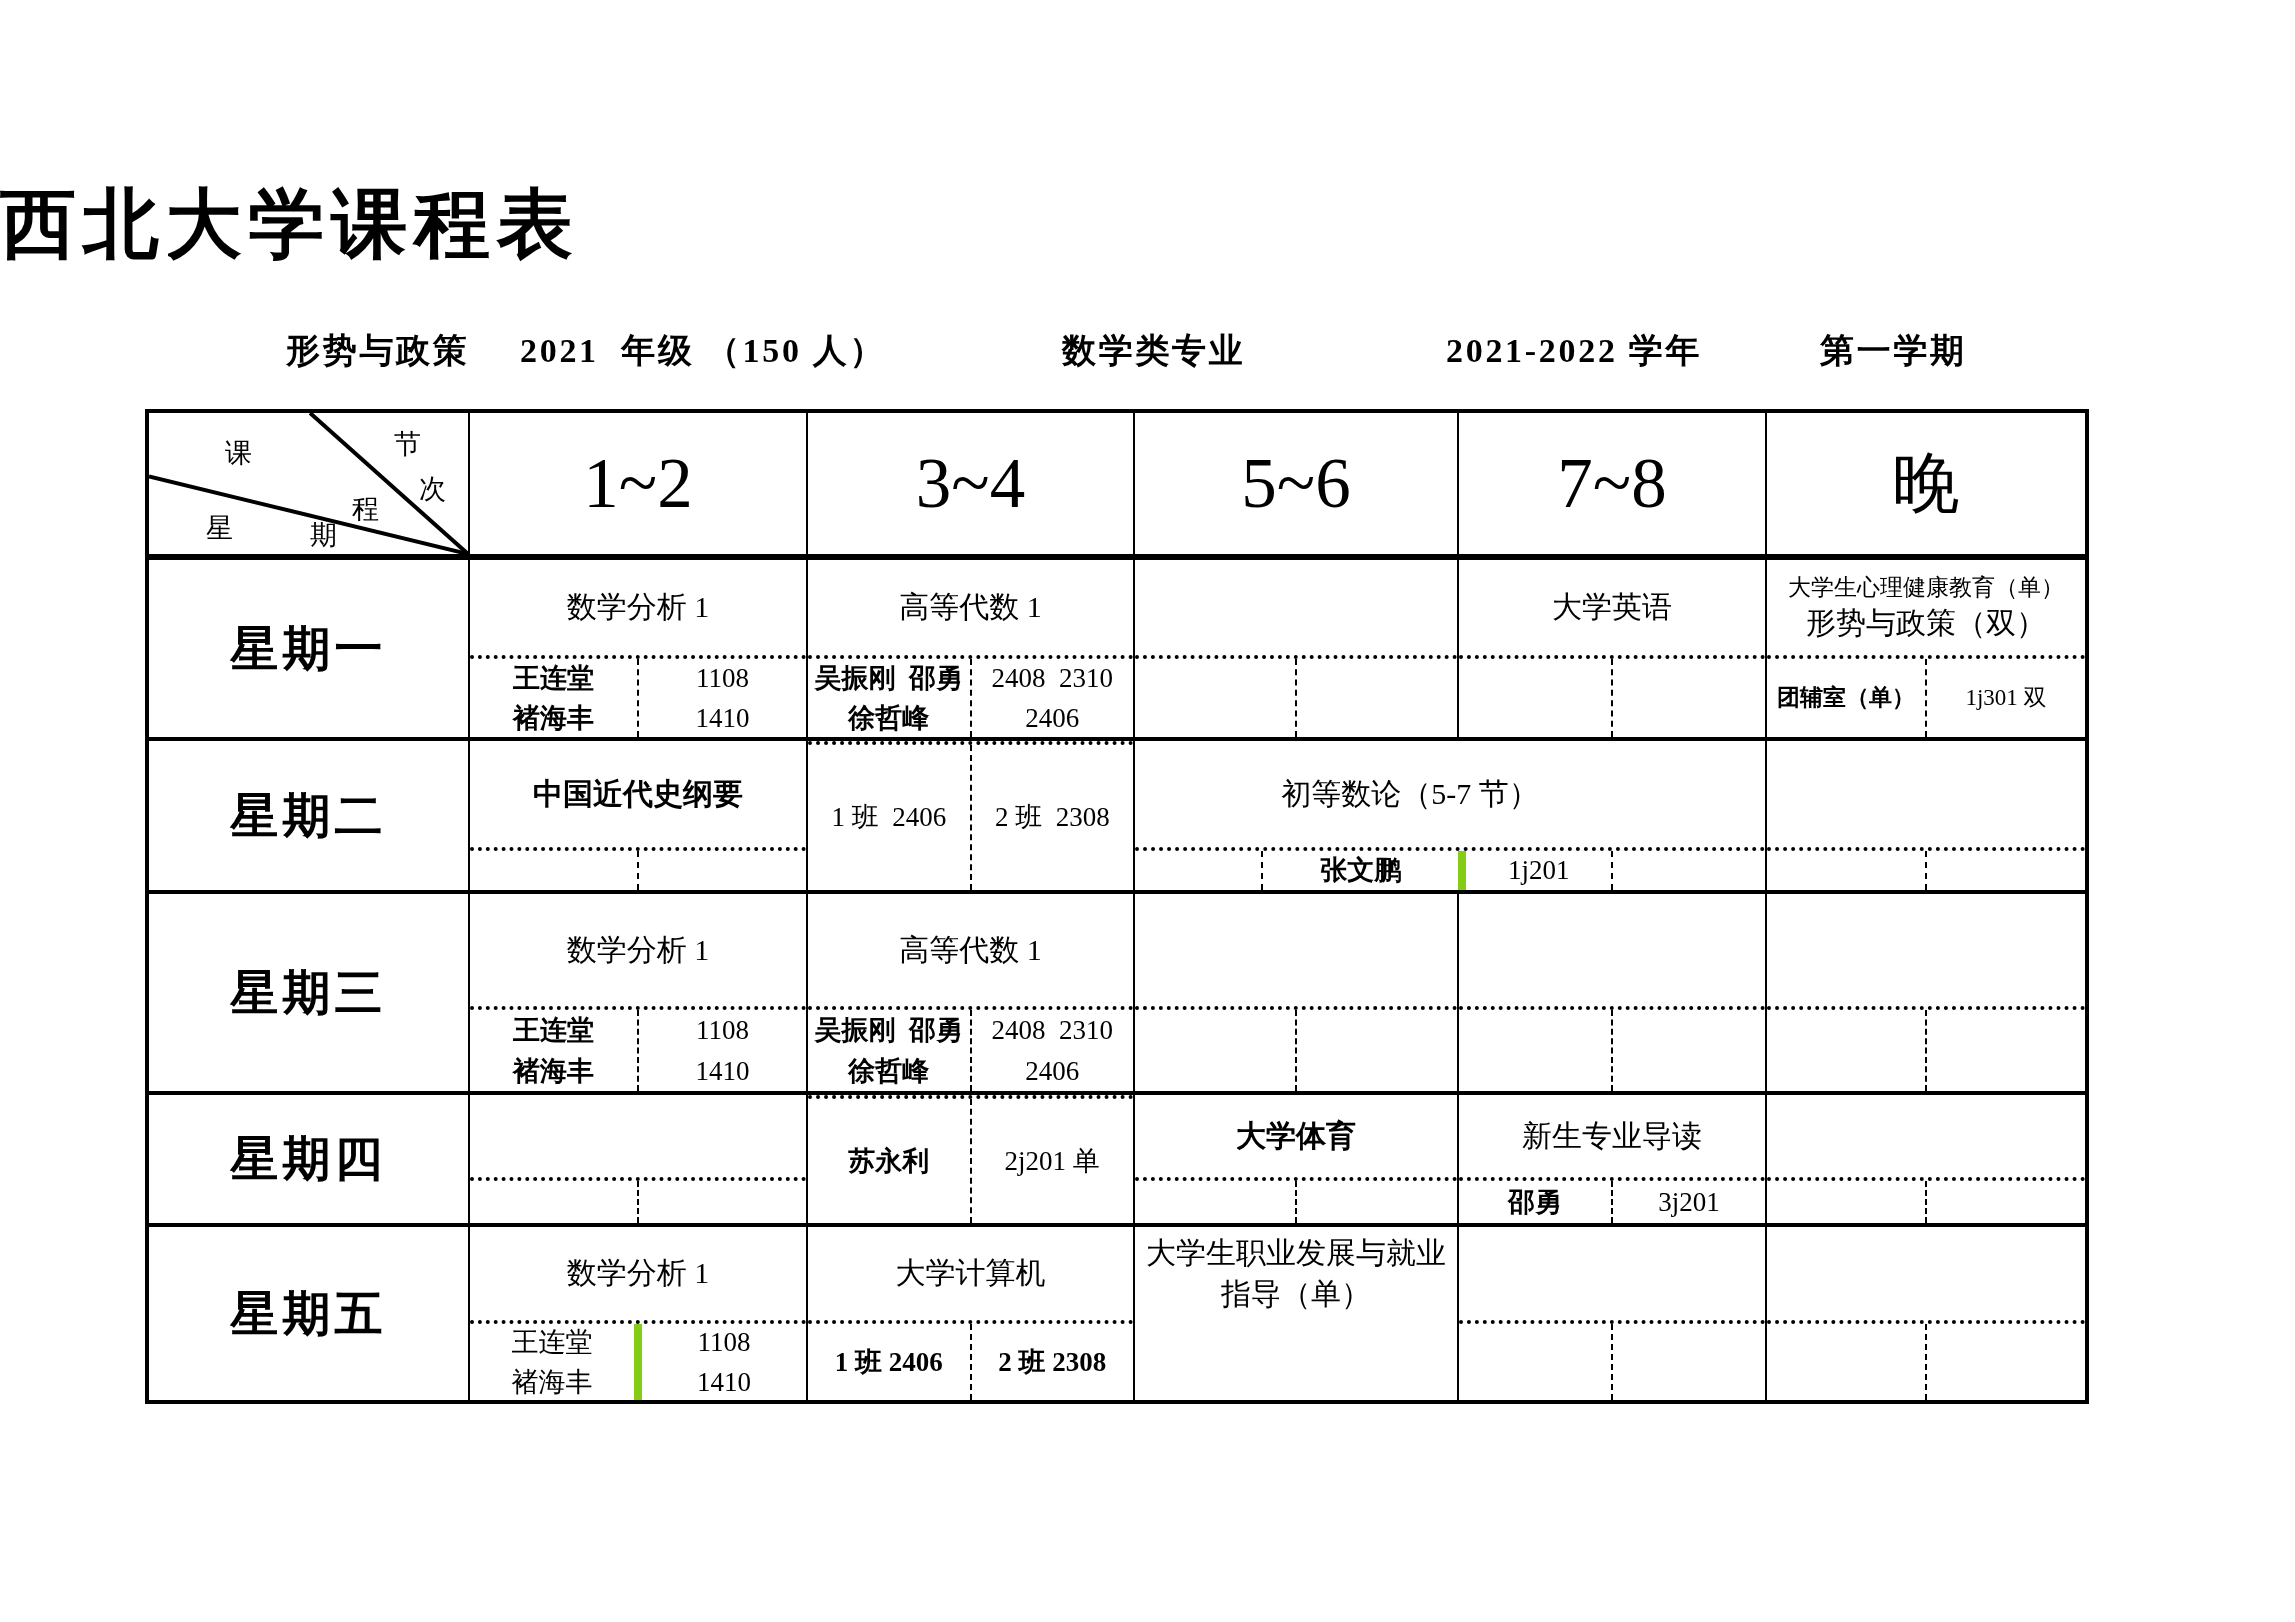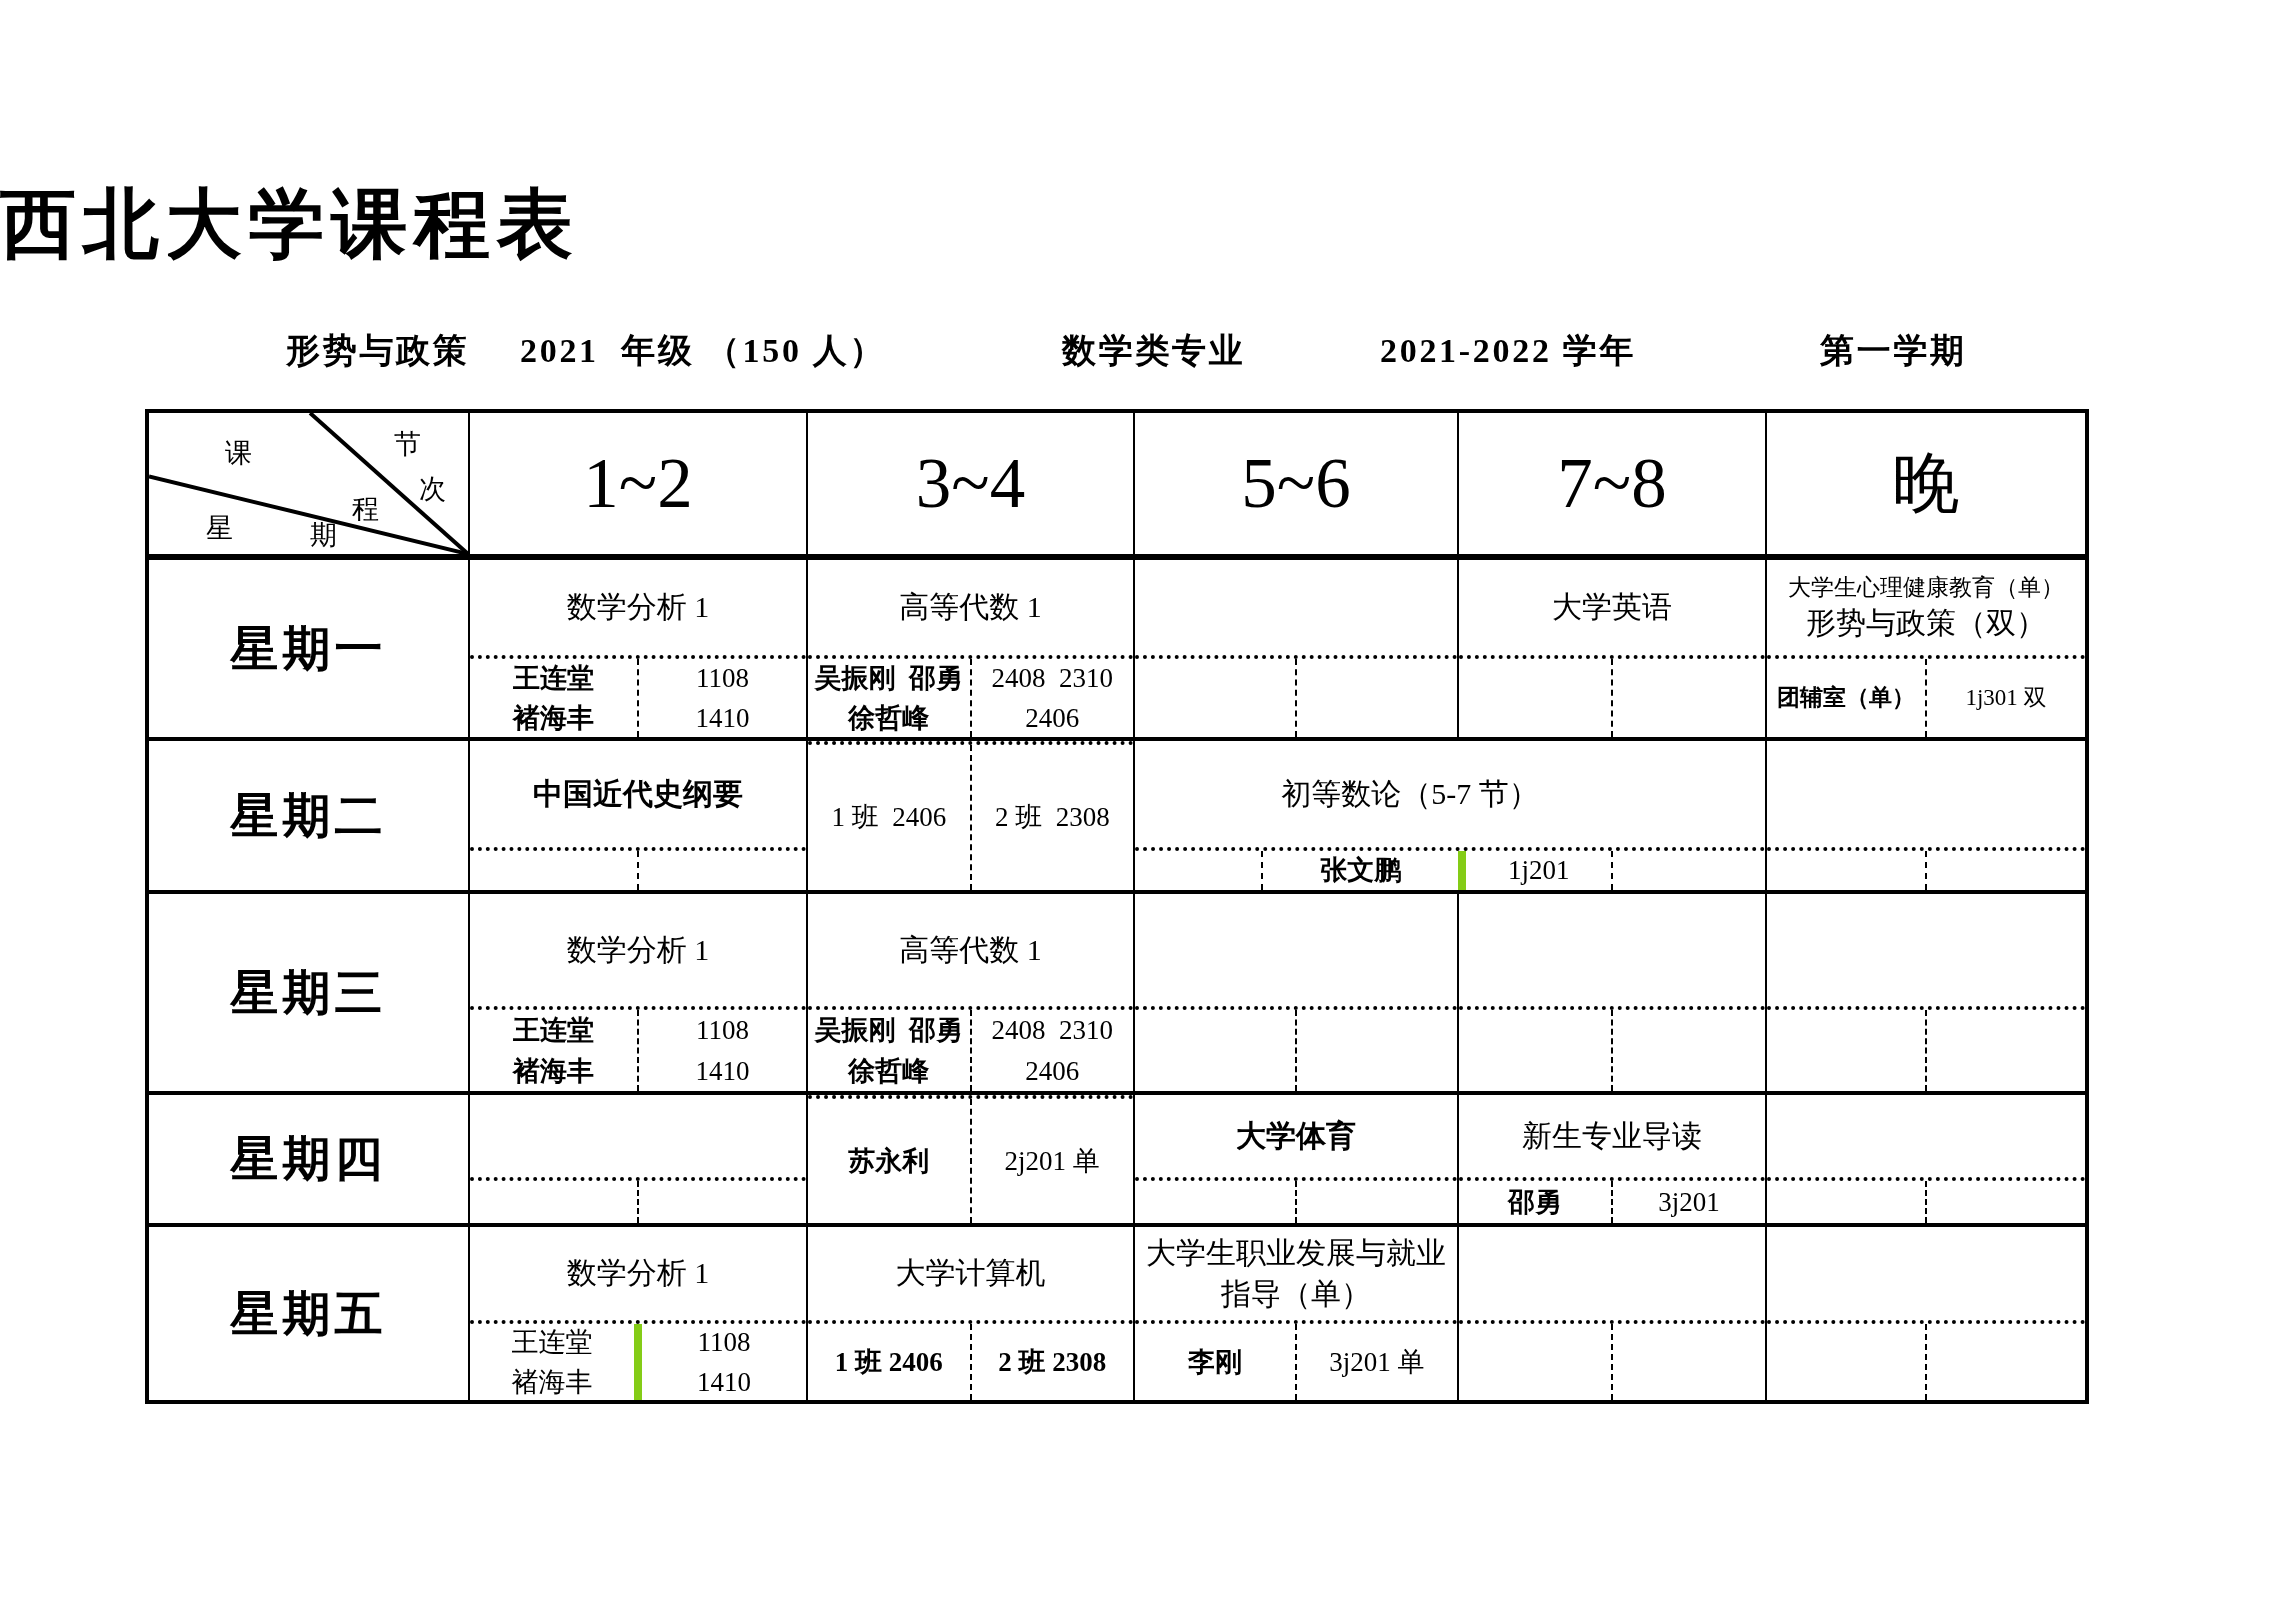--- a/index.html
+++ b/index.html
@@ -7,21 +7,21 @@
         font-family:"Liberation Serif","DejaVu Serif",serif;color:#000;overflow:hidden;}
 
   .title{position:absolute;top:183px;left:0;width:100%;text-align:left;
          font-size:76px;font-weight:900;letter-spacing:6.8px;line-height:1.1;}
 
   .info span{position:absolute;top:334px;font-size:34px;font-weight:bold;
              letter-spacing:2.7px;white-space:pre;line-height:1;}
   .i-college{left:286px;letter-spacing:8.2px;}
   .i-grade{left:520px;}
   .i-major{left:1062px;letter-spacing:5.5px;}
-  .i-year{left:1380px;text-align:center;}
+  .i-year{left:1446px;text-align:center;}
   .i-term{left:1820px;letter-spacing:5.5px;}
 
   
   .tt{position:absolute;left:145px;top:409px;width:1944px;height:995px;
       border:4.1px solid #000;box-sizing:border-box;display:grid;
       grid-template-columns:321px 338px 327px 324px 308px auto;
       grid-template-rows:147px 181px 153px 201px 132px auto;}
   .c{border-right:2.7px solid #000;border-bottom:4.1px solid #000;box-sizing:border-box;
      position:relative;display:flex;flex-direction:column;min-width:0;min-height:0;}
   .hdr{border-bottom:6.1px solid #000;}
@@ -291,24 +291,20 @@
       <div class="cb">
         <div class="s"><div class="bold">1 班 2406</div></div>
         <div class="s dash"><div class="bold">2 班 2308</div></div>
       </div>
     </div>
     <div class="c r5 lastrow">
       <div class="ct">
         <div>大学生职业发展与就业</div>
         <div>指导（单）</div>
       </div>
-      <div class="cb">
-        <div class="s"><div class="tch">李刚</div></div>
-        <div class="s dash"><div>3j201 单</div></div>
-      </div>
     </div>
     <div class="c r5 lastrow">
       <div class="ct"></div>
       <div class="cb">
           <div class="s"></div>
           <div class="s dash"></div>
         </div>
     </div>
     <div class="c r5 lastrow lastcol">
       <div class="ct"></div>

